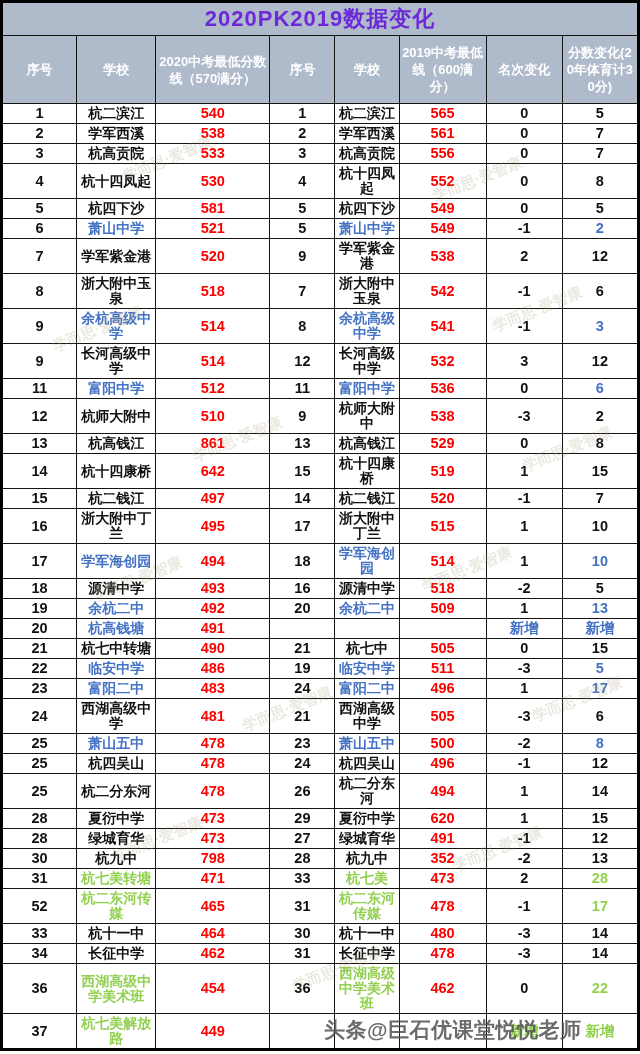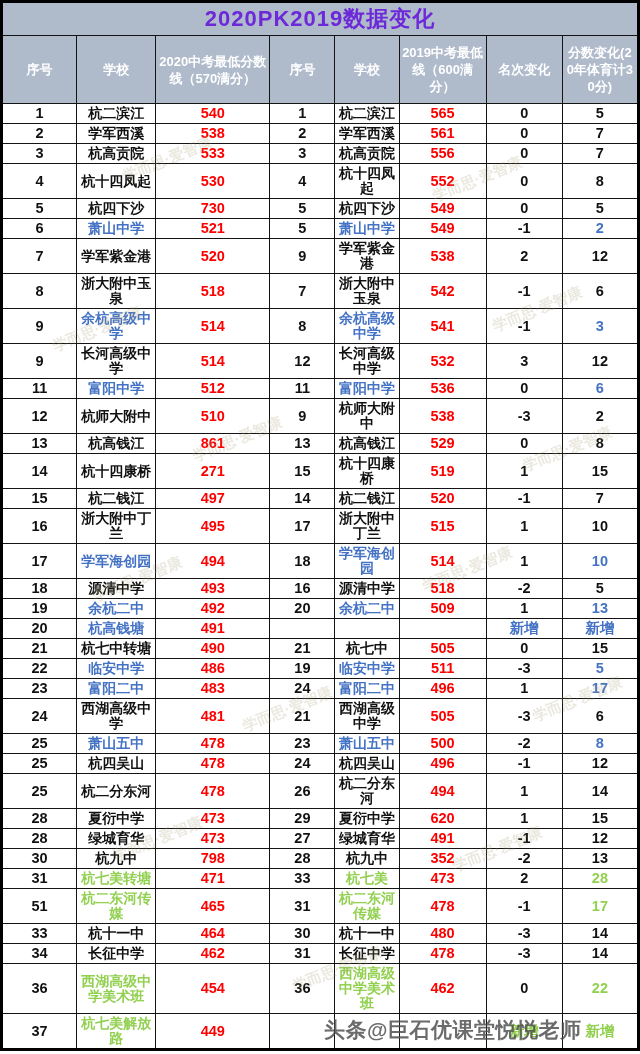--- a/index.html
+++ b/index.html
@@ -90,21 +90,21 @@
           <td class="num c-red">530</td>
           <td class="num c-black">4</td>
           <td class="school c-black">杭十四凤起</td>
           <td class="num c-red">552</td>
           <td class="num c-black">0</td>
           <td class="num c-black">8</td>
         </tr>
         <tr>
           <td class="num c-black">5</td>
           <td class="school c-black">杭四下沙</td>
-          <td class="num c-red">730</td>
+          <td class="num c-red">581</td>
           <td class="num c-black">5</td>
           <td class="school c-black">杭四下沙</td>
           <td class="num c-red">549</td>
           <td class="num c-black">0</td>
           <td class="num c-black">5</td>
         </tr>
         <tr>
           <td class="num c-black">6</td>
           <td class="school c-blue">萧山中学</td>
           <td class="num c-red">521</td>
@@ -180,21 +180,21 @@
           <td class="num c-red">861</td>
           <td class="num c-black">13</td>
           <td class="school c-black">杭高钱江</td>
           <td class="num c-red">529</td>
           <td class="num c-black">0</td>
           <td class="num c-black">8</td>
         </tr>
         <tr>
           <td class="num c-black">14</td>
           <td class="school c-black">杭十四康桥</td>
-          <td class="num c-red">271</td>
+          <td class="num c-red">642</td>
           <td class="num c-black">15</td>
           <td class="school c-black">杭十四康桥</td>
           <td class="num c-red">519</td>
           <td class="num c-black">1</td>
           <td class="num c-black">15</td>
         </tr>
         <tr>
           <td class="num c-black">15</td>
           <td class="school c-black">杭二钱江</td>
           <td class="num c-red">497</td>
@@ -358,21 +358,21 @@
           <td class="num c-black">31</td>
           <td class="school c-green">杭七美转塘</td>
           <td class="num c-red">471</td>
           <td class="num c-black">33</td>
           <td class="school c-green">杭七美</td>
           <td class="num c-red">473</td>
           <td class="num c-black">2</td>
           <td class="num c-green">28</td>
         </tr>
         <tr>
-          <td class="num c-black">51</td>
+          <td class="num c-black">52</td>
           <td class="school c-green">杭二东河传媒</td>
           <td class="num c-red">465</td>
           <td class="num c-black">31</td>
           <td class="school c-green">杭二东河传媒</td>
           <td class="num c-red">478</td>
           <td class="num c-black">-1</td>
           <td class="num c-green">17</td>
         </tr>
         <tr>
           <td class="num c-black">33</td>

